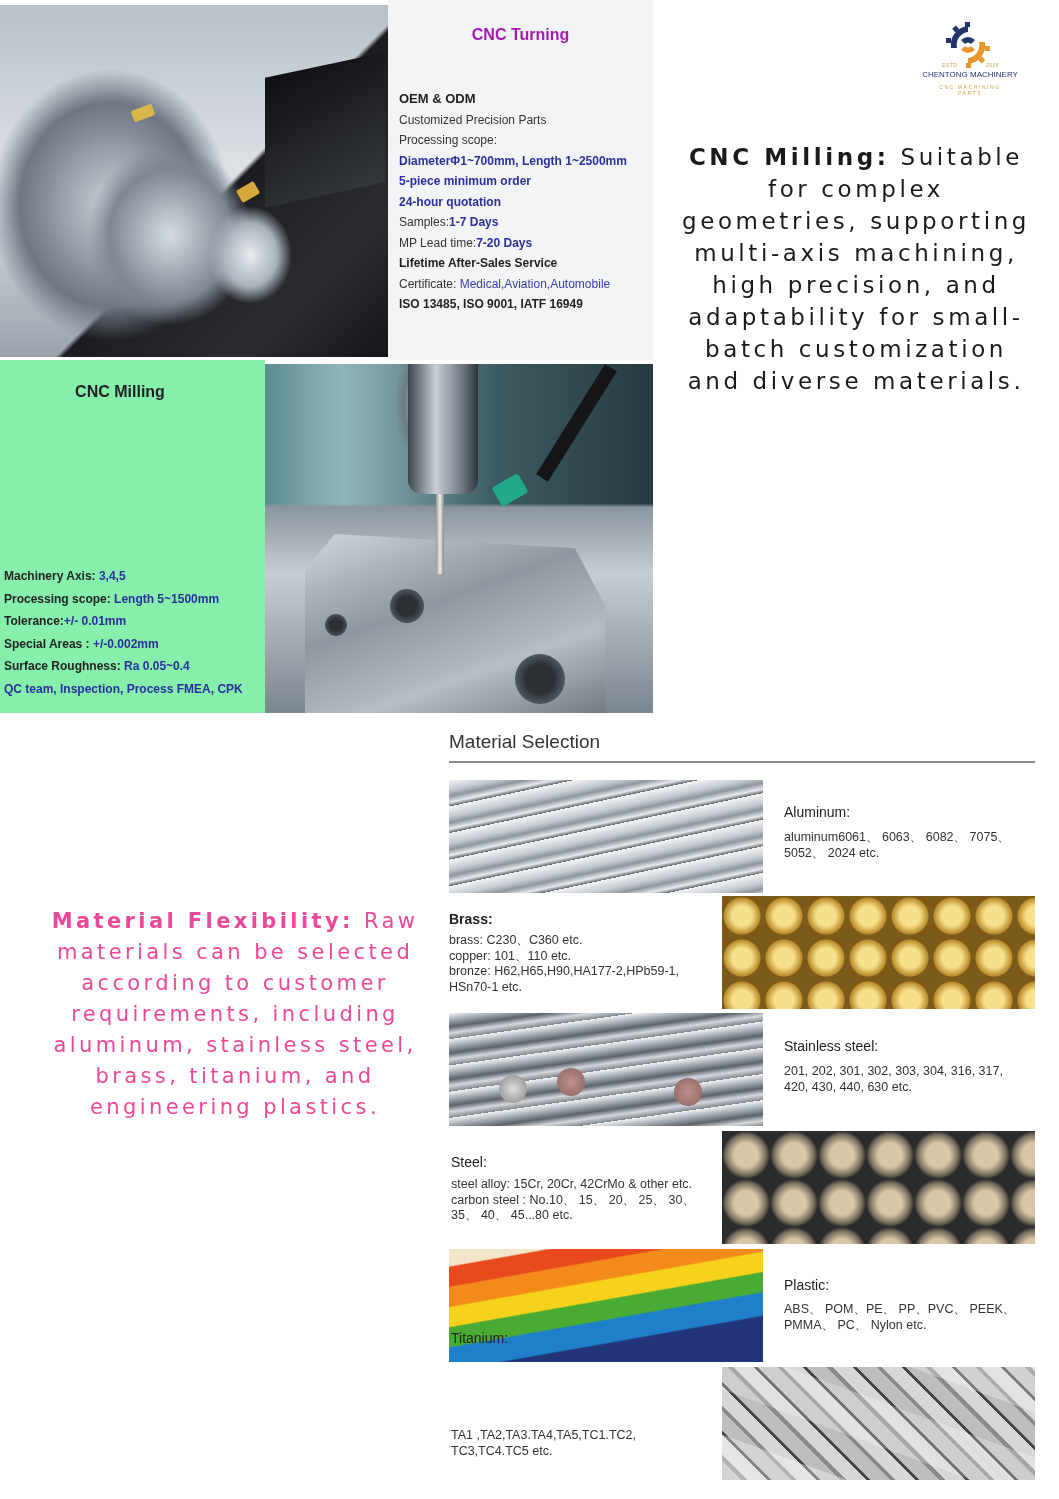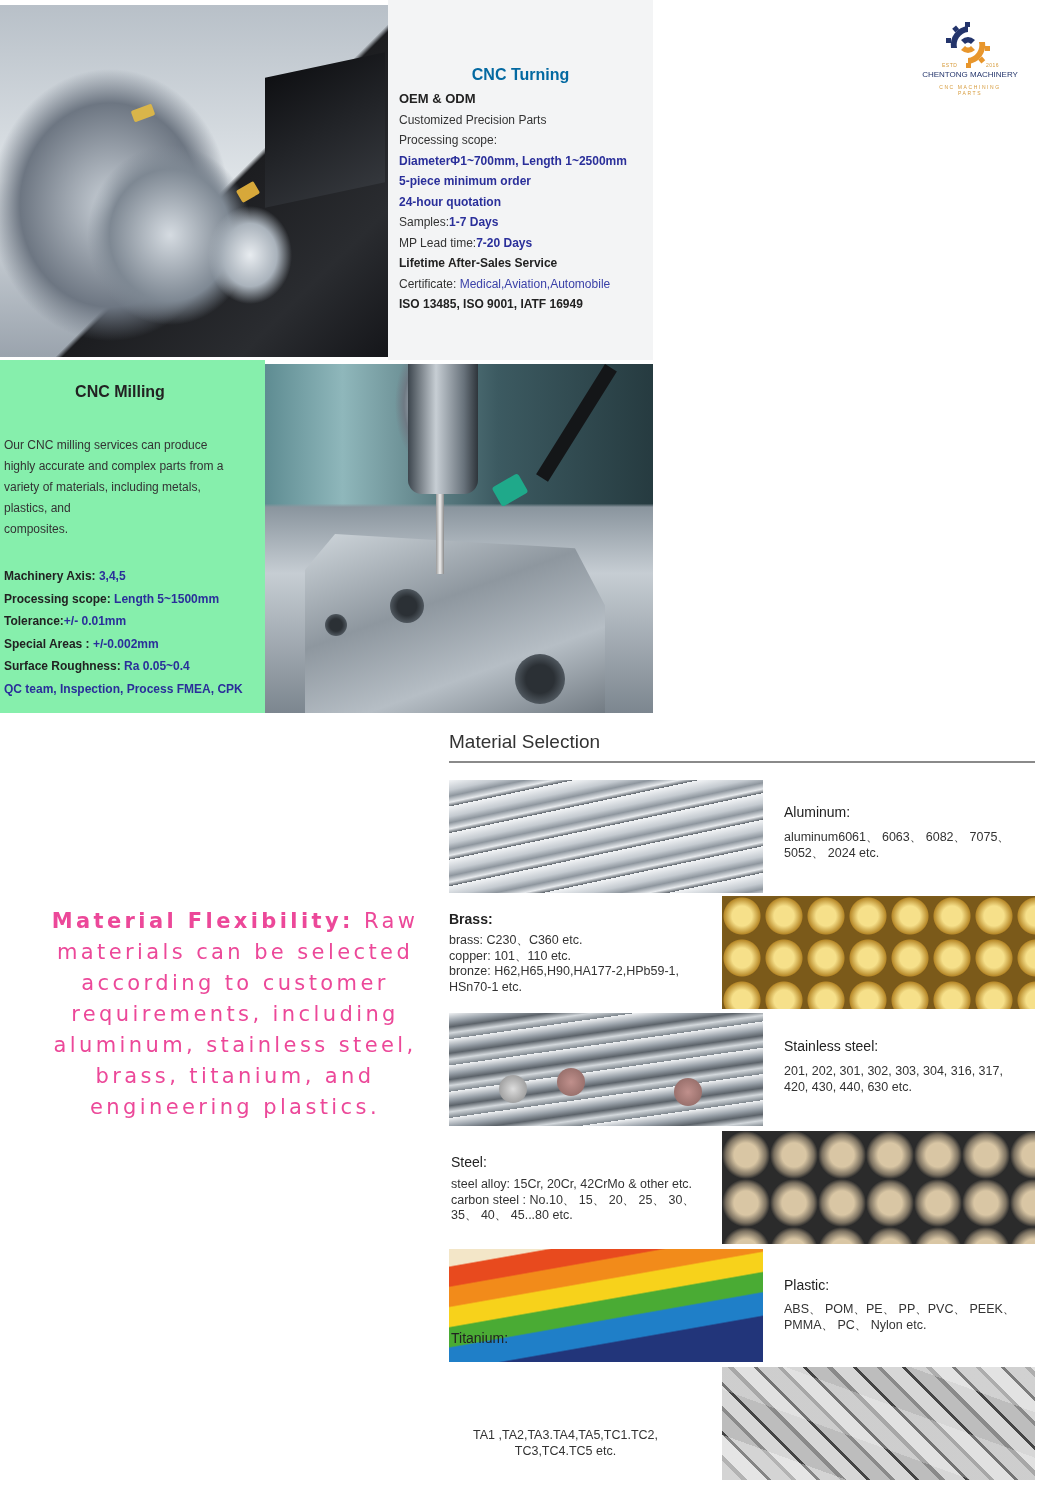--- a/index.html
+++ b/index.html
@@ -26,21 +26,21 @@
   .turning-img .insert {
     position: absolute; left: 238px; top: 180px; width: 20px; height: 14px;
     background: #d7a83a; transform: rotate(-30deg); border-radius: 2px;
   }
   .turning-img .insert2 {
     position: absolute; left: 132px; top: 102px; width: 22px; height: 12px;
     background: #d9b54a; transform: rotate(-20deg); border-radius: 2px;
   }
 
   .turning-panel { left: 388px; top: 0; width: 265px; height: 360px; background: #f3f4f5; }
-  .turning-title { left: 0; width: 265px; top: 26px; text-align: center; font-size: 16px; font-weight: bold; color: #0369a1; margin-top: 40px; }
+  .turning-title { left: 0; width: 265px; top: 26px; text-align: center; font-size: 16px; font-weight: bold; color: #a21caf; }
   .spec-list { left: 11px; top: 89px; width: 260px; }
   .spec-line { font-size: 12px; line-height: 20.5px; white-space: nowrap; color: #333; }
   .spec-line .k { color: #333; }
   .spec-line .v { color: #2a2f9a; font-weight: bold; }
   .spec-line.bold .k { font-weight: bold; color: #222; }
   .spec-line .v.normal { font-weight: normal; color: #3a41a8; }
   .spec-line.big { font-size: 13px; }
 
   .milling-panel { left: 0; top: 360px; width: 265px; height: 353px; background: #86efac; }
   .milling-title { left: 0; width: 240px; top: 23px; text-align: center; font-size: 16px; font-weight: bold; color: #222; }
@@ -182,27 +182,20 @@
     <div class="spec-line"><span class="k">Samples:</span><span class="v">1-7 Days</span></div>
     <div class="spec-line"><span class="k">MP Lead time:</span><span class="v">7-20 Days</span></div>
     <div class="spec-line bold"><span class="k">Lifetime After-Sales Service</span></div>
     <div class="spec-line"><span class="k">Certificate: </span><span class="v normal">Medical,Aviation,Automobile</span></div>
     <div class="spec-line bold"><span class="k">ISO 13485,  ISO 9001, IATF 16949</span></div>
   </div>
 </div>
 
 <div class="abs milling-panel">
   <div class="abs milling-title">CNC Milling</div>
-  <div class="abs milling-desc">
-    <div>Our CNC milling services can produce</div>
-    <div>highly accurate and complex parts from a</div>
-    <div>variety of materials, including metals,</div>
-    <div>plastics, and</div>
-    <div>composites.</div>
-  </div>
   <div class="abs milling-specs">
     <div class="spec-line"><span class="k">Machinery Axis: </span><span class="v">3,4,5</span></div>
     <div class="spec-line"><span class="k">Processing scope: </span><span class="v">Length 5~1500mm</span></div>
     <div class="spec-line"><span class="k">Tolerance:</span><span class="v">+/- 0.01mm</span></div>
     <div class="spec-line"><span class="k">Special Areas : </span><span class="v">+/-0.002mm</span></div>
     <div class="spec-line"><span class="k">Surface Roughness: </span><span class="v">Ra 0.05~0.4</span></div>
     <div class="spec-line"><span class="v">QC team, Inspection, Process FMEA, CPK</span></div>
   </div>
 </div>
 
@@ -234,20 +227,21 @@
     <path d="M16 18 Q23 12 30 18 L26 22 Q23 19 20 22 Z" fill="#23346b"></path>
     <path d="M30 28 Q23 34 16 28 L20 24 Q23 27 26 24 Z" fill="#e8962c"></path>
   </svg>
   <span class="estd">ESTD</span>
   <span class="year">2016</span>
   <div class="name">CHENTONG MACHINERY</div>
   <div class="arc">CNC MACHINING PARTS</div>
 </div>
 
 <div class="abs right-text">
+  <div class="p2"><b>CNC Milling:</b><span> Suitable for complex geometries, supporting multi-axis machining, high precision, and adaptability for small-batch customization and diverse materials.</span></div>
 </div>
 
 <div class="abs flex-text">
   <b>Material Flexibility:</b><span> Raw materials can be selected according to customer requirements, including aluminum, stainless steel, brass, titanium, and engineering plastics.</span>
 </div>
 
 <div class="abs ms-title">Material Selection</div>
 <div class="abs ms-rule"></div>
 
 <div class="mat-img img-aluminum"></div>
@@ -286,17 +280,17 @@
 <div class="mat-img img-steel"></div>
 
 <div class="mat-img img-plastic"></div>
 <div class="mat-label" style="left:784px;top:1277px;">Plastic:</div>
 <div class="mat-desc" style="left:784px;top:1302px;">
   <div>ABS、  POM、PE、  PP、PVC、 PEEK、</div>
   <div>PMMA、 PC、 Nylon etc.</div>
 </div>
 
 <div class="mat-label" style="left:451px;top:1330px;">Titanium:</div>
-<div class="mat-desc" style="left:473px;top:1428px;text-align:center;">
+<div class="mat-desc" style="left:451px;top:1428px;">
   <div>TA1 ,TA2,TA3.TA4,TA5,TC1.TC2,</div>
   <div>TC3,TC4.TC5 etc.</div>
 </div>
 <div class="mat-img img-titanium"></div>
 
 </body></html>

